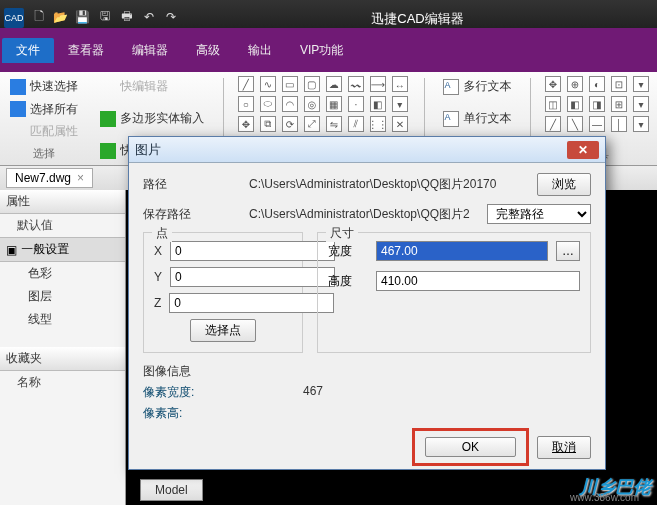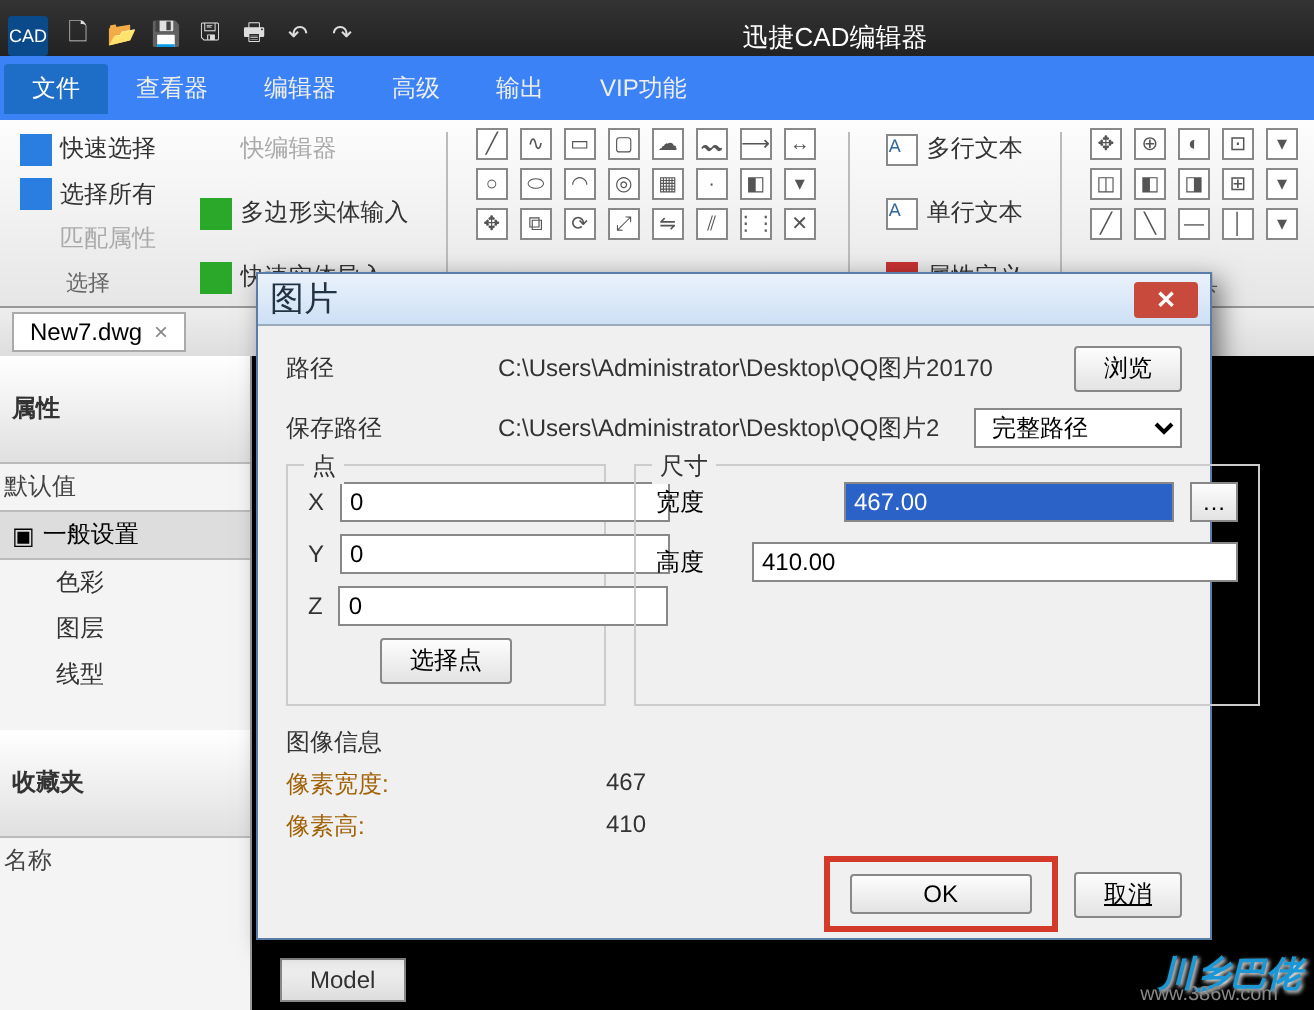--- a/index.html
+++ b/index.html
@@ -3,21 +3,21 @@
 <meta charset="utf-8">
 <style>
 * { margin: 0; padding: 0; box-sizing: border-box; font-family: "Microsoft YaHei", Arial, sans-serif; font-size: 12px; }
 body { width: 657px; height: 505px; background: #000; overflow: hidden; position: relative; }
 
 .titlebar { height: 28px; background: linear-gradient(#333,#222); display: flex; align-items: flex-end; padding: 0 4px; }
 .titlebar .cad-logo { width: 20px; height: 20px; background: #0a4a8a; color: #fff; font-size: 9px; display: flex; align-items: center; justify-content: center; border-radius: 2px; margin-right: 4px; }
 .titlebar .tbtn { width: 22px; height: 22px; display: flex; align-items: center; justify-content: center; color: #ddd; cursor: pointer; }
 .titlebar .app-title { flex: 1; text-align: center; color: #fff; font-size: 13px; }
 
-.menubar { height: 32px; background: #3b82f6; display: flex; align-items: center; padding-left: 2px; }
+.menubar { height: 44px; background: #701a75; display: flex; align-items: center; padding-left: 2px; }
 .tab-active { background: #1e6ec8; color: #fff; padding: 4px 14px; border-radius: 2px 2px 0 0; }
 .tab { color: #eee; padding: 4px 14px; cursor: pointer; }
 
 .ribbon { height: 94px; background: linear-gradient(#fdfdfd,#e6e6e6); border-bottom: 1px solid #999; display: flex; padding: 4px 6px; gap: 8px; justify-content: space-between; }
 .ribbon-group { display: flex; flex-direction: column; justify-content: space-between; }
 .rbtn { display: flex; align-items: center; gap: 4px; padding: 2px 4px; color: #333; cursor: pointer; }
 .rbtn-disabled { color: #aaa; }
 .ricon { width: 16px; height: 16px; display: inline-block; }
 .ricon-blue { background: #2a7de1; }
 .ricon-green { background: #2aa82a; }
@@ -27,51 +27,51 @@
 .grid-icons { display: grid; grid-template-columns: repeat(8, 18px); gap: 4px; }
 .grid-icons2 { display: grid; grid-template-columns: repeat(5, 18px); gap: 4px; }
 .gi { width: 16px; height: 16px; background: #fff; border: 1px solid #888; cursor: pointer; font-size: 10px; display: flex; align-items: center; justify-content: center; color: #555; }
 
 .doc-tab-bar { height: 24px; background: linear-gradient(#eee,#ddd); display: flex; align-items: center; padding-left: 6px; }
 .doc-tab { background: #fff; border: 1px solid #aaa; padding: 2px 8px; display: flex; align-items: center; gap: 6px; font-size: 11px; }
 .doc-close { color: #888; cursor: pointer; }
 
 .main { display: flex; height: calc(505px - 28px - 28px - 94px - 24px); position: relative; }
 .sidepanel { width: 126px; background: #f4f4f4; border-right: 1px solid #999; display: flex; flex-direction: column; }
-.panel-head { background: linear-gradient(#fff,#e0e0e0); border-bottom: 1px solid #bbb; padding: 18px 6px; font-weight: bold; color: #333; }
-.panel-sub { padding: 3px 2px; color: #444; }
+.panel-head { background: linear-gradient(#fff,#e0e0e0); border-bottom: 1px solid #bbb; padding: 3px 6px; font-weight: normal; color: #333; }
+.panel-sub { padding: 3px 17px; color: #444; }
 .panel-section { background: #ddd; padding: 3px 6px; display: flex; align-items: center; gap: 4px; border-top: 1px solid #bbb; border-bottom: 1px solid #bbb; }
 .panel-item { padding: 3px 6px 3px 28px; color: #333; }
 .panel-gap { flex: 0 0 16px; }
 .canvas { flex: 1; background: #000; position: relative; }
 .model-tab { position: absolute; bottom: 4px; left: 140px; background: linear-gradient(#f7f7f7,#ddd); border: 1px solid #888; padding: 3px 14px; color: #333; }
 
 
 .dialog { position: absolute; left: 128px; top: 136px; width: 478px; height: 334px; background: #f0f0f0; border: 1px solid #5a7ca8; box-shadow: 4px 4px 12px rgba(0,0,0,.5); }
 .dlg-title { height: 26px; background: linear-gradient(#eaf2fb,#cde0f5); display: flex; align-items: center; justify-content: space-between; padding: 0 6px; border-bottom: 1px solid #9ab; }
-.dlg-title span { color: #234; font-size: 17px; }
+.dlg-title span { color: #234; font-size: 13px; }
 .dlg-close { width: 32px; height: 18px; background: #c74a3c; color: #fff; display: flex; align-items: center; justify-content: center; border-radius: 2px; cursor: pointer; font-weight: bold; }
 .dlg-body { padding: 10px 14px; }
 .drow { display: flex; align-items: center; margin-bottom: 8px; gap: 6px; }
 .dlabel { width: 100px; color: #333; }
 .dpath { flex: 1; color: #333; white-space: nowrap; overflow: hidden; }
 .dbtn { border: 1px solid #888; background: linear-gradient(#fdfdfd,#e3e3e3); padding: 2px 14px; cursor: pointer; border-radius: 2px; }
 .dsel { border: 1px solid #888; background: #fff; padding: 1px 4px; width: 104px; }
 .fieldset { border: 1px solid #ccc; padding: 8px 10px 10px; position: relative; }
 .fs-legend { position: absolute; top: -8px; left: 8px; background: #f0f0f0; padding: 0 4px; color: #333; }
 .cols { display: flex; gap: 14px; margin-bottom: 10px; }
 .col-left { width: 160px; }
 .col-right { flex: 1; }
 .xyzrow { display: flex; align-items: center; margin-bottom: 6px; gap: 8px; }
 .xl { width: 14px; color: #333; }
 .xin { flex: 1; border: 1px solid #888; padding: 2px 4px; background: #fff; }
-.xin-sel { background: #2a62c8; color: #fff; margin-left: 46px; }
+.xin-sel { background: #2a62c8; color: #fff; }
 .sqbtn { width: 24px; height: 20px; border: 1px solid #888; background: linear-gradient(#fdfdfd,#e3e3e3); display: flex; align-items: center; justify-content: center; cursor: pointer; }
 .info-row { display: flex; margin-bottom: 4px; }
-.info-l { width: 100px; color: #a16207; }
+.info-l { width: 100px; color: #0c4a6e; }
 .info-v { width: 80px; text-align: right; color: #333; }
 .dlg-btns { position: absolute; right: 14px; bottom: 10px; display: flex; gap: 10px; text-decoration: underline; }
 .ok-hl { border: 3px solid #d43a2a; padding: 6px 10px; position: absolute; right: 76px; bottom: 3px; }
 .watermark { position: absolute; right: 6px; bottom: 6px; color: #1a97d4; font-size: 18px; font-weight: bold; font-style: italic; text-shadow: 1px 1px 2px #fff; pointer-events: none; font-family: Liberation Serif, serif; }
 .wm-sub { font-size: 10px; color: #888; position: absolute; right: 18px; bottom: 2px; }
 </style>
 </head>
 <body>
 
 <div class="titlebar">
@@ -272,21 +272,20 @@
     </div>
 
     <div>
       <div style="color:#333;margin-bottom:4px">图像信息</div>
       <div class="info-row">
           <div class="info-l">像素宽度:</div>
           <div class="info-v">467</div>
         </div>
       <div class="info-row">
           <div class="info-l">像素高:</div>
-          <div class="info-v">410</div>
         </div>
     </div>
 
     <div class="ok-hl">
       <div class="dbtn" style="padding:2px 36px">OK</div>
     </div>
     <div class="dlg-btns">
       <div class="dbtn">取消</div>
     </div>
   </div>

